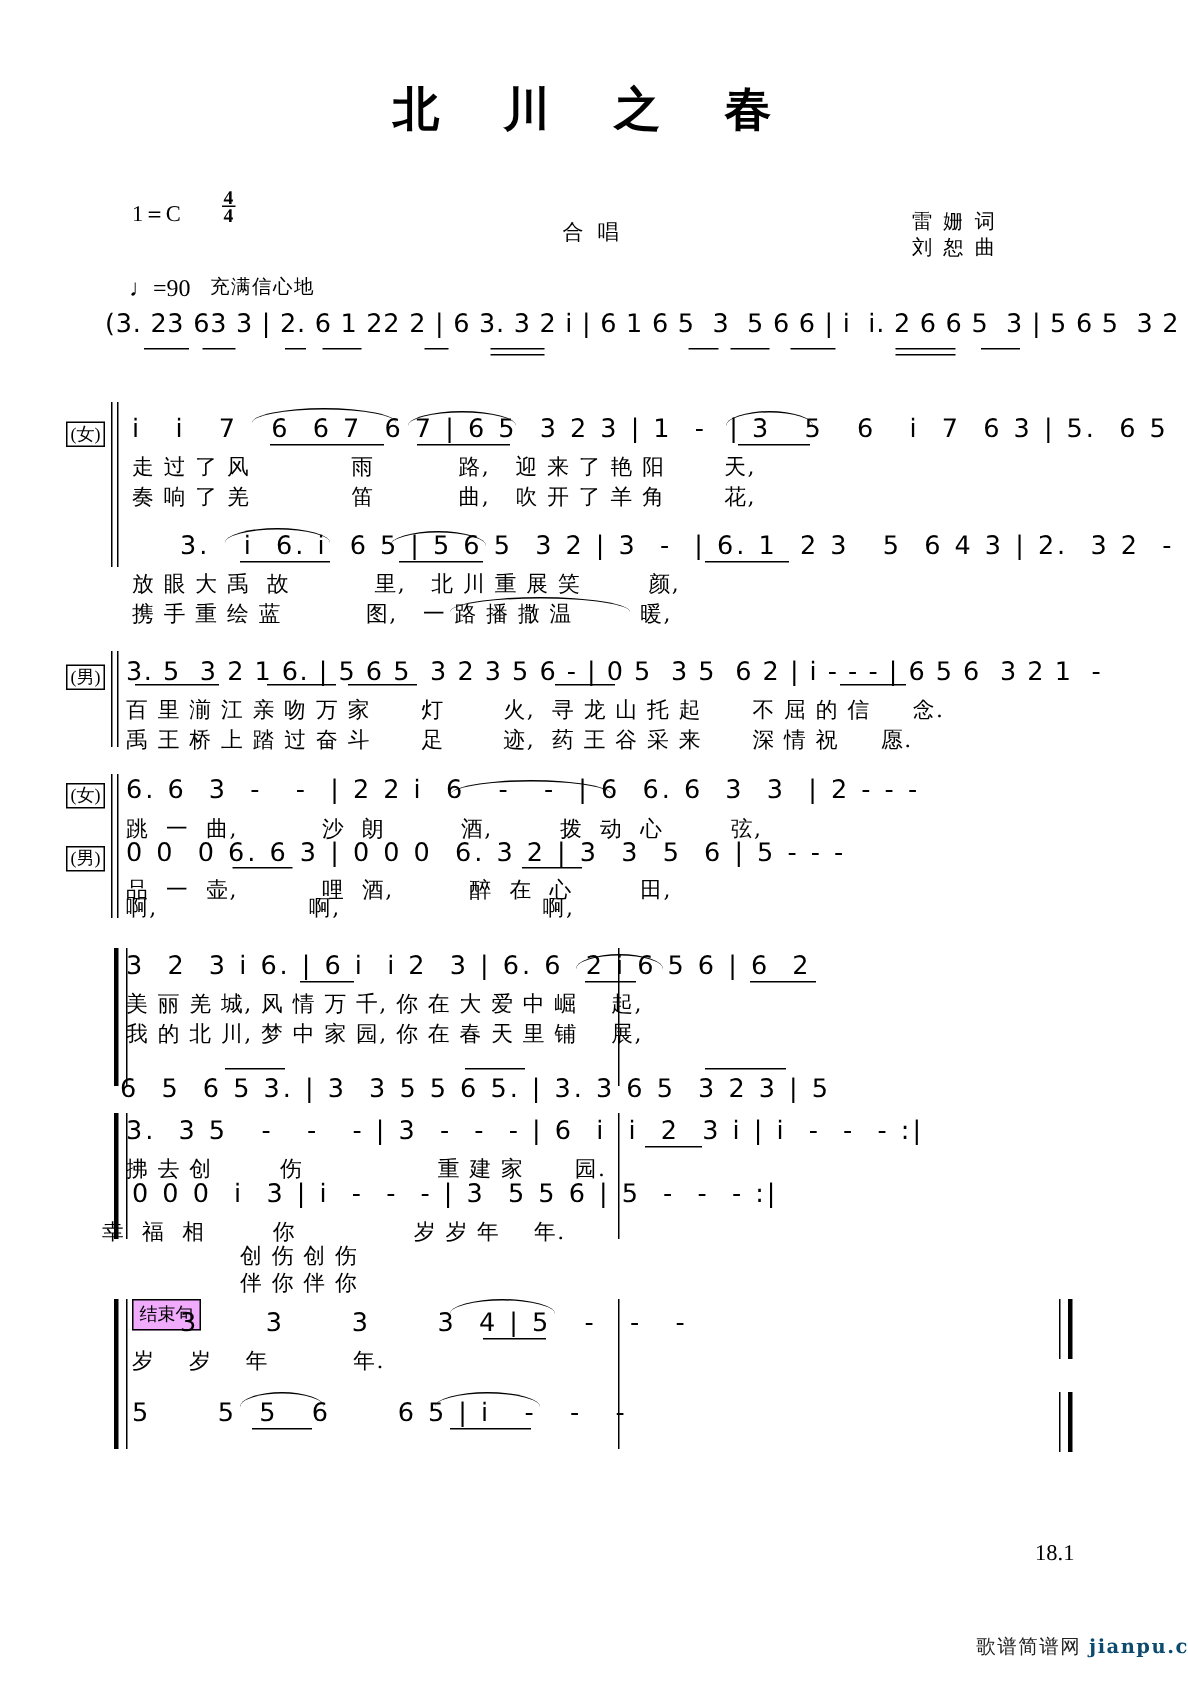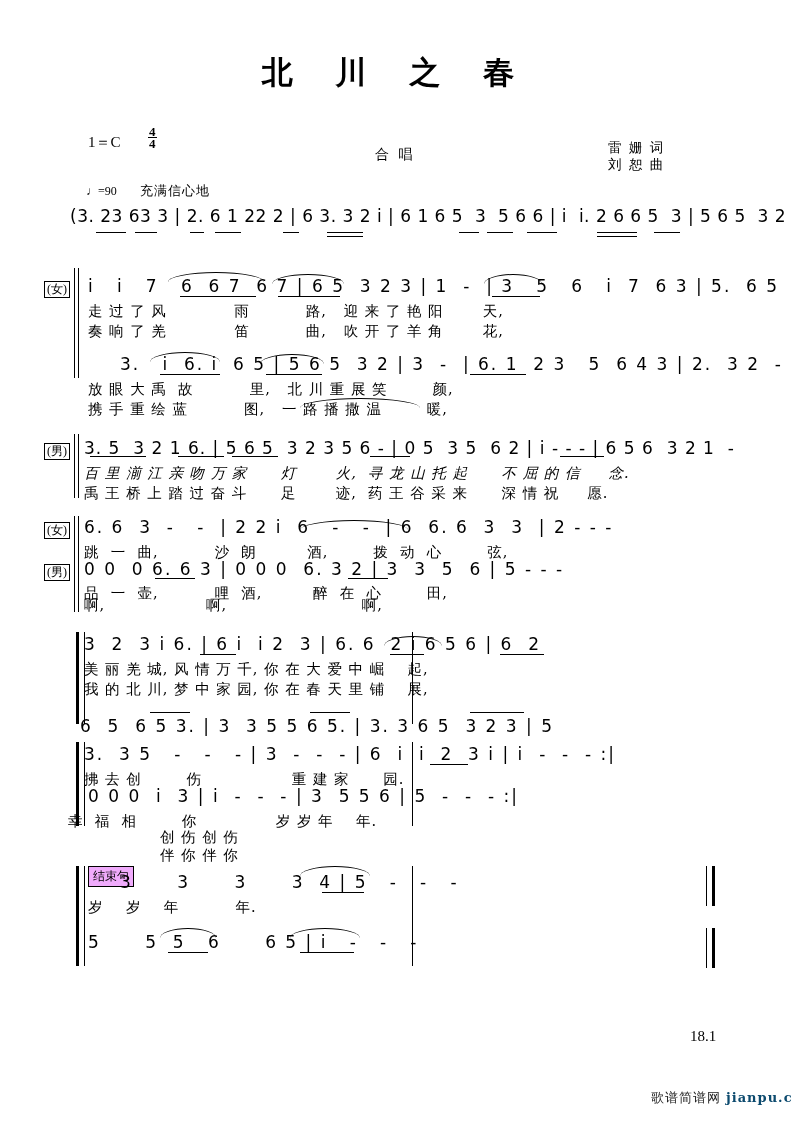--- a/index.html
+++ b/index.html
@@ -38,21 +38,21 @@
   .chorus{
     position:absolute;left:375px;top:146px;
     font-size:14px;letter-spacing:3px;
   }
   .credit{
     position:absolute;left:608px;top:139px;
     font-size:13.5px;line-height:17px;letter-spacing:2px;
   }
   .tempo{
     position:absolute;left:86px;top:184px;
-    font-size:12px;
+    font-size:16px;
   }
   .mood{
     position:absolute;left:140px;top:182px;
     font-size:13px;letter-spacing:1px;
   }
 
   
   .sys{position:absolute;left:0;width:792px;}
   .notes{
     font-family:"DejaVu Sans", sans-serif;
@@ -161,21 +161,21 @@
   <div class="slur" style="left:150px;top:352px;width:70px;"></div>
   <div class="slur" style="left:260px;top:354px;width:64px;"></div>
   <div class="slur" style="left:300px;top:398px;width:120px;"></div>
   <div class="hline" style="left:160px;top:374px;width:60px;"></div>
   <div class="hline" style="left:266px;top:374px;width:56px;"></div>
   <div class="hline" style="left:470px;top:374px;width:56px;"></div>
 
   <div class="sys" style="top:434px;">
     <div class="voicebox" style="left:44px;top:9px;">(男)</div>
     <div class="notes" style="position:absolute;left:84px;top:4px;letter-spacing:1px;">3. 5  3 2 1 6. | 5 6 5  3 2 3 5 6 - | 0 5  3 5  6 2 | i - - - | 6 5 6  3 2 1  -</div>
-    <div class="lyr" style="position:absolute;left:84px;top:30px;letter-spacing:1px;font-style:italic;">百 里 湔 江 亲 吻 万 家      灯       火,  寻 龙 山 托 起      不 屈 的 信     念.</div>
+    <div class="lyr" style="position:absolute;left:84px;top:30px;letter-spacing:1px;">百 里 湔 江 亲 吻 万 家      灯       火,  寻 龙 山 托 起      不 屈 的 信     念.</div>
     <div class="lyr" style="position:absolute;left:84px;top:50px;letter-spacing:1px;">禹 王 桥 上 踏 过 奋 斗      足       迹,  药 王 谷 采 来      深 情 祝     愿.</div>
   </div>
   <div class="hline" style="left:90px;top:456px;width:56px;"></div>
   <div class="hline" style="left:178px;top:456px;width:46px;"></div>
   <div class="hline" style="left:232px;top:456px;width:46px;"></div>
   <div class="hline" style="left:370px;top:456px;width:40px;"></div>
   <div class="hline" style="left:560px;top:456px;width:44px;"></div>
 
   <div class="sys" style="top:516px;">
     <div class="voicebox" style="left:44px;top:6px;">(女)</div>

